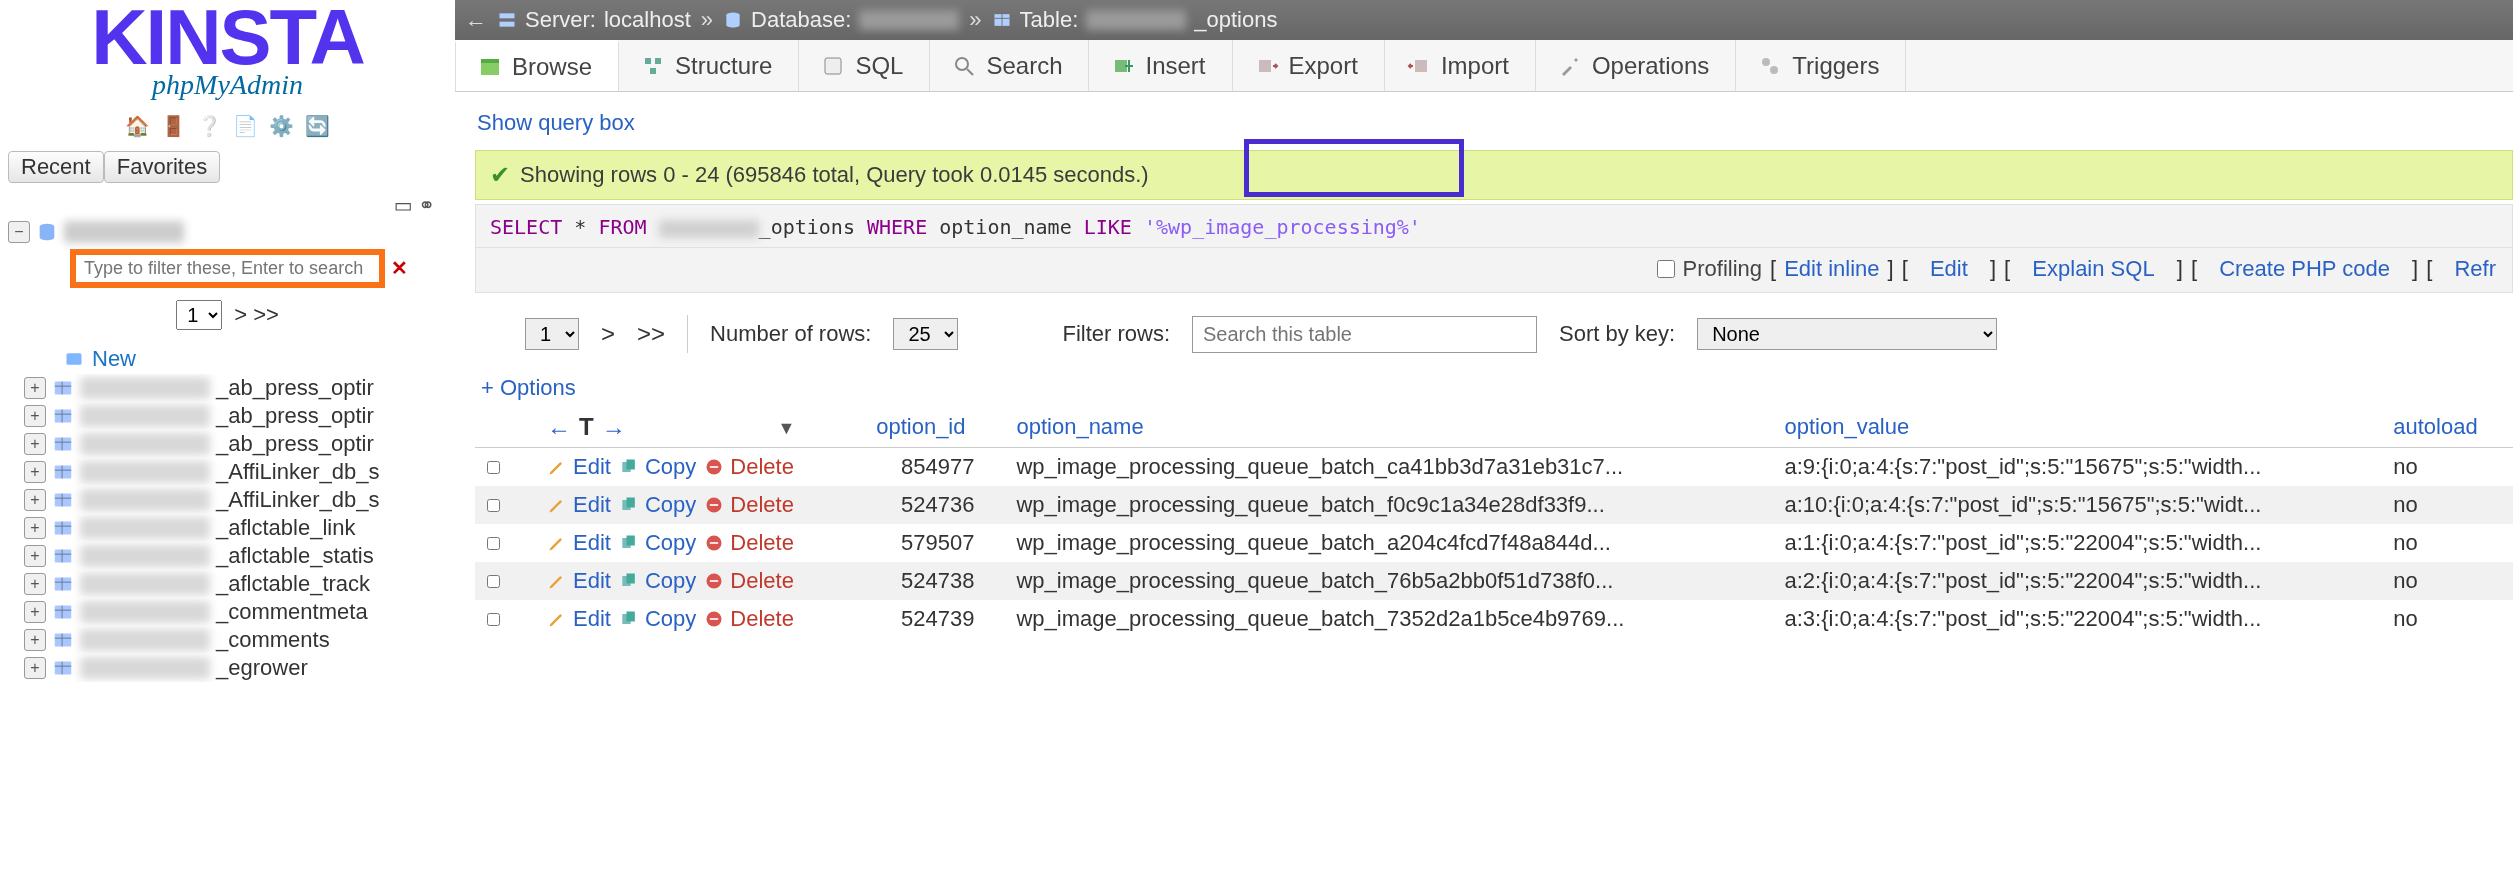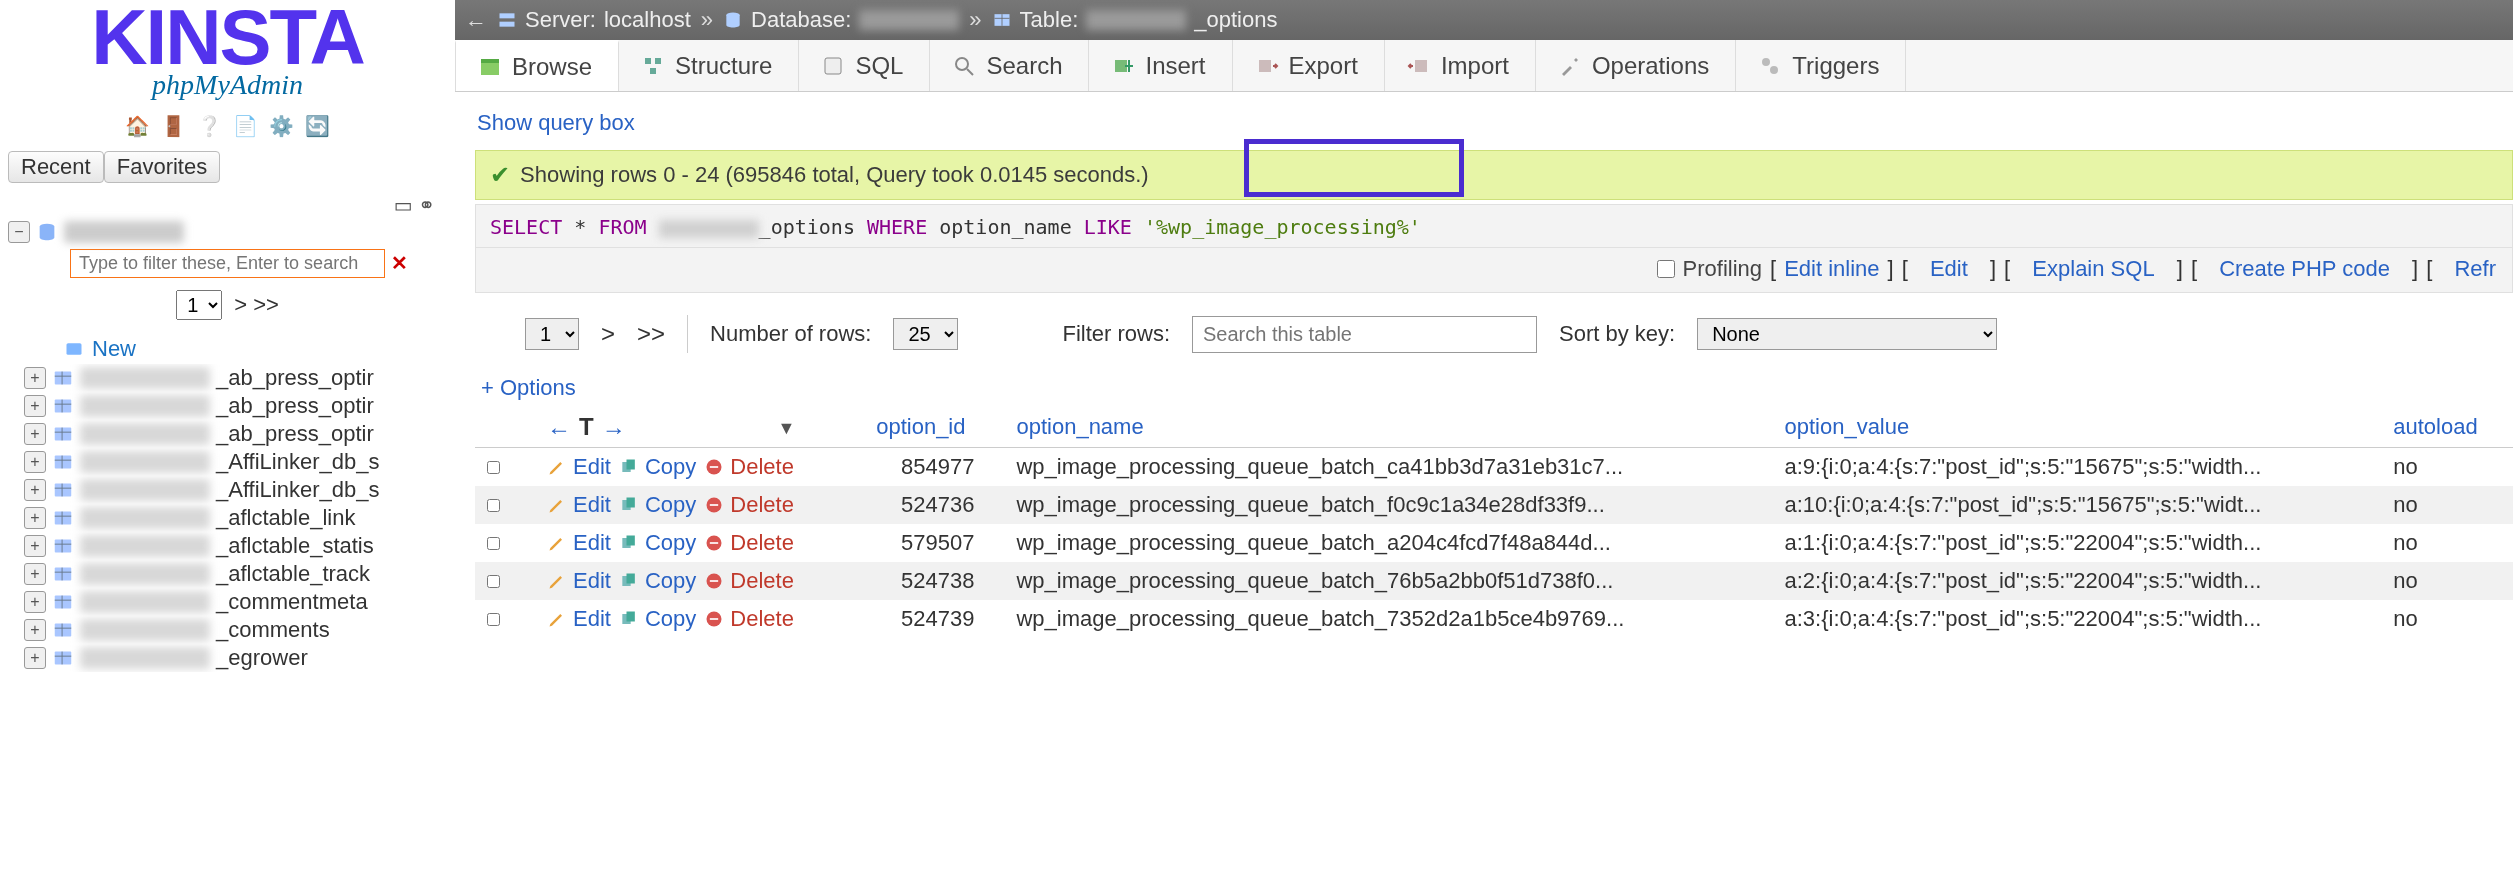--- a/index.html
+++ b/index.html
@@ -11,21 +11,21 @@
   .logo-kinsta { font-family: Arial, sans-serif; font-weight: 900; font-size: 78px; letter-spacing: -2px; color: #5333ed; line-height: 0.75; }
   .logo-sub { font-family: Georgia, 'Times New Roman', serif; font-style: italic; font-size: 28px; color: #0369a1; margin-top: 2px; }
   .toolbar-icons { display: flex; justify-content: center; gap: 10px; margin: 12px 0 6px; }
   .toolbar-icons span { width: 26px; height: 26px; display: inline-flex; align-items:center; justify-content:center; font-size:20px; }
   .recent-fav { display:flex; padding: 6px 8px; }
   .recent-fav .tabbtn { background: linear-gradient(#fdfdfd,#e6e6e6); border:1px solid #bbb; border-radius:4px; padding:2px 12px; font-size:22px; color:#333; cursor:pointer; }
   .mini-icons { text-align:right; padding: 4px 20px 4px; color:#555; font-size:20px; }
   .db-row { display:flex; align-items:center; gap:6px; padding: 0 8px; font-size:22px; color:#444; }
   .db-row .blur { filter: blur(4px); color:#999; background:#ccc; border-radius:3px; width:120px; height:22px; display:inline-block; }
   .filter-wrap { padding: 6px 0 6px 70px; display:flex; align-items:center; gap:6px; }
-  .filter-input { width: 315px; border:1px solid #f97316; padding:3px 8px; font-size:18px; color:#888; }
+  .filter-input { width: 315px; border:6px solid #f97316; padding:3px 8px; font-size:18px; color:#888; }
   .filter-x { color:#c00; font-weight:bold; font-size:20px; cursor:pointer; }
   .page-controls { display:flex; align-items:center; justify-content:center; gap:12px; padding:6px 0 14px; }
   .page-controls select { font-size:20px; padding:2px 6px; }
   .page-controls .pg { font-size:22px; color:#333; cursor:pointer; }
   .tree { padding-left: 24px; font-size:22px; color:#333; }
   .tree-new { display:flex; align-items:center; gap:8px; padding:2px 0 2px 40px; color:#1a73c4; }
   .tree-item { display:flex; align-items:center; gap:6px; padding:1px 0 1px 0; white-space:nowrap; overflow:hidden; }
   .plusbox { width:22px; height:22px; border:1px solid #999; border-radius:3px; display:inline-flex; align-items:center; justify-content:center; font-size:16px; color:#555; background:#f0f0f0; }
   .node-icon { width:22px; height:22px; display:inline-block; }
   .tree-item .blur { filter: blur(4px); background:#d8d8d8; border-radius:2px; width:130px; height:22px; display:inline-block; }
@@ -51,21 +51,21 @@
   .linklike { color:#2962c4; cursor:pointer; }
   .show-query { font-size:22px; padding:4px 0 14px 2px; }
 
   .success { background:#e7f5a7; border:1px solid #cde07a; color:#3b3b3b; padding:10px 14px; margin:0 0 4px 0; display:flex; align-items:center; gap:10px; font-size:22px; position:relative; }
   .success .check { color:#3a8f2e; font-size:24px; }
   .highlight-box { position:absolute; border:5px solid #4a2cd0; width:220px; height:58px; top:-12px; left:768px; pointer-events:none; }
 
   .query-box { background:#f3f3f3; border:1px solid #e0e0e0; padding:10px 14px 8px; font-family: ui-monospace, Menlo, Consolas, monospace; font-size:20px; color:#333; }
   .kw { color:#8b008b;text-align:center; }
   .tbl .blur { filter: blur(4px); background:#d0d0d0; height:18px; width:100px; display:inline-block; vertical-align:middle; }
-  .str { color:#4d7c0f; }
+  .str { color:#8b5cf6; }
   .query-actions { background:#f3f3f3; border:1px solid #e0e0e0; border-top:none; padding:8px 16px 10px; display:flex; justify-content:flex-end; align-items:center; gap:8px; font-size:22px; color:#444; }
   .query-actions .bracket { color:#333; }
   .query-actions input[type=checkbox]{ width:18px; height:18px; }
 
   .controls-row { display:flex; align-items:center; gap:22px; padding:22px 0 22px 50px; font-size:22px; color:#333; }
   .controls-row select { font-size:20px; padding:3px 10px; border:1px solid #999; }
   .controls-row .pg { cursor:pointer; font-size:24px; }
   .divider { width:1px; height:38px; background:#ccc; }
   .filter-table-input { width:345px; border:1px solid #999; font-size:20px; padding:6px 10px; color:#888; }
   .sortkey select { width:300px; }

